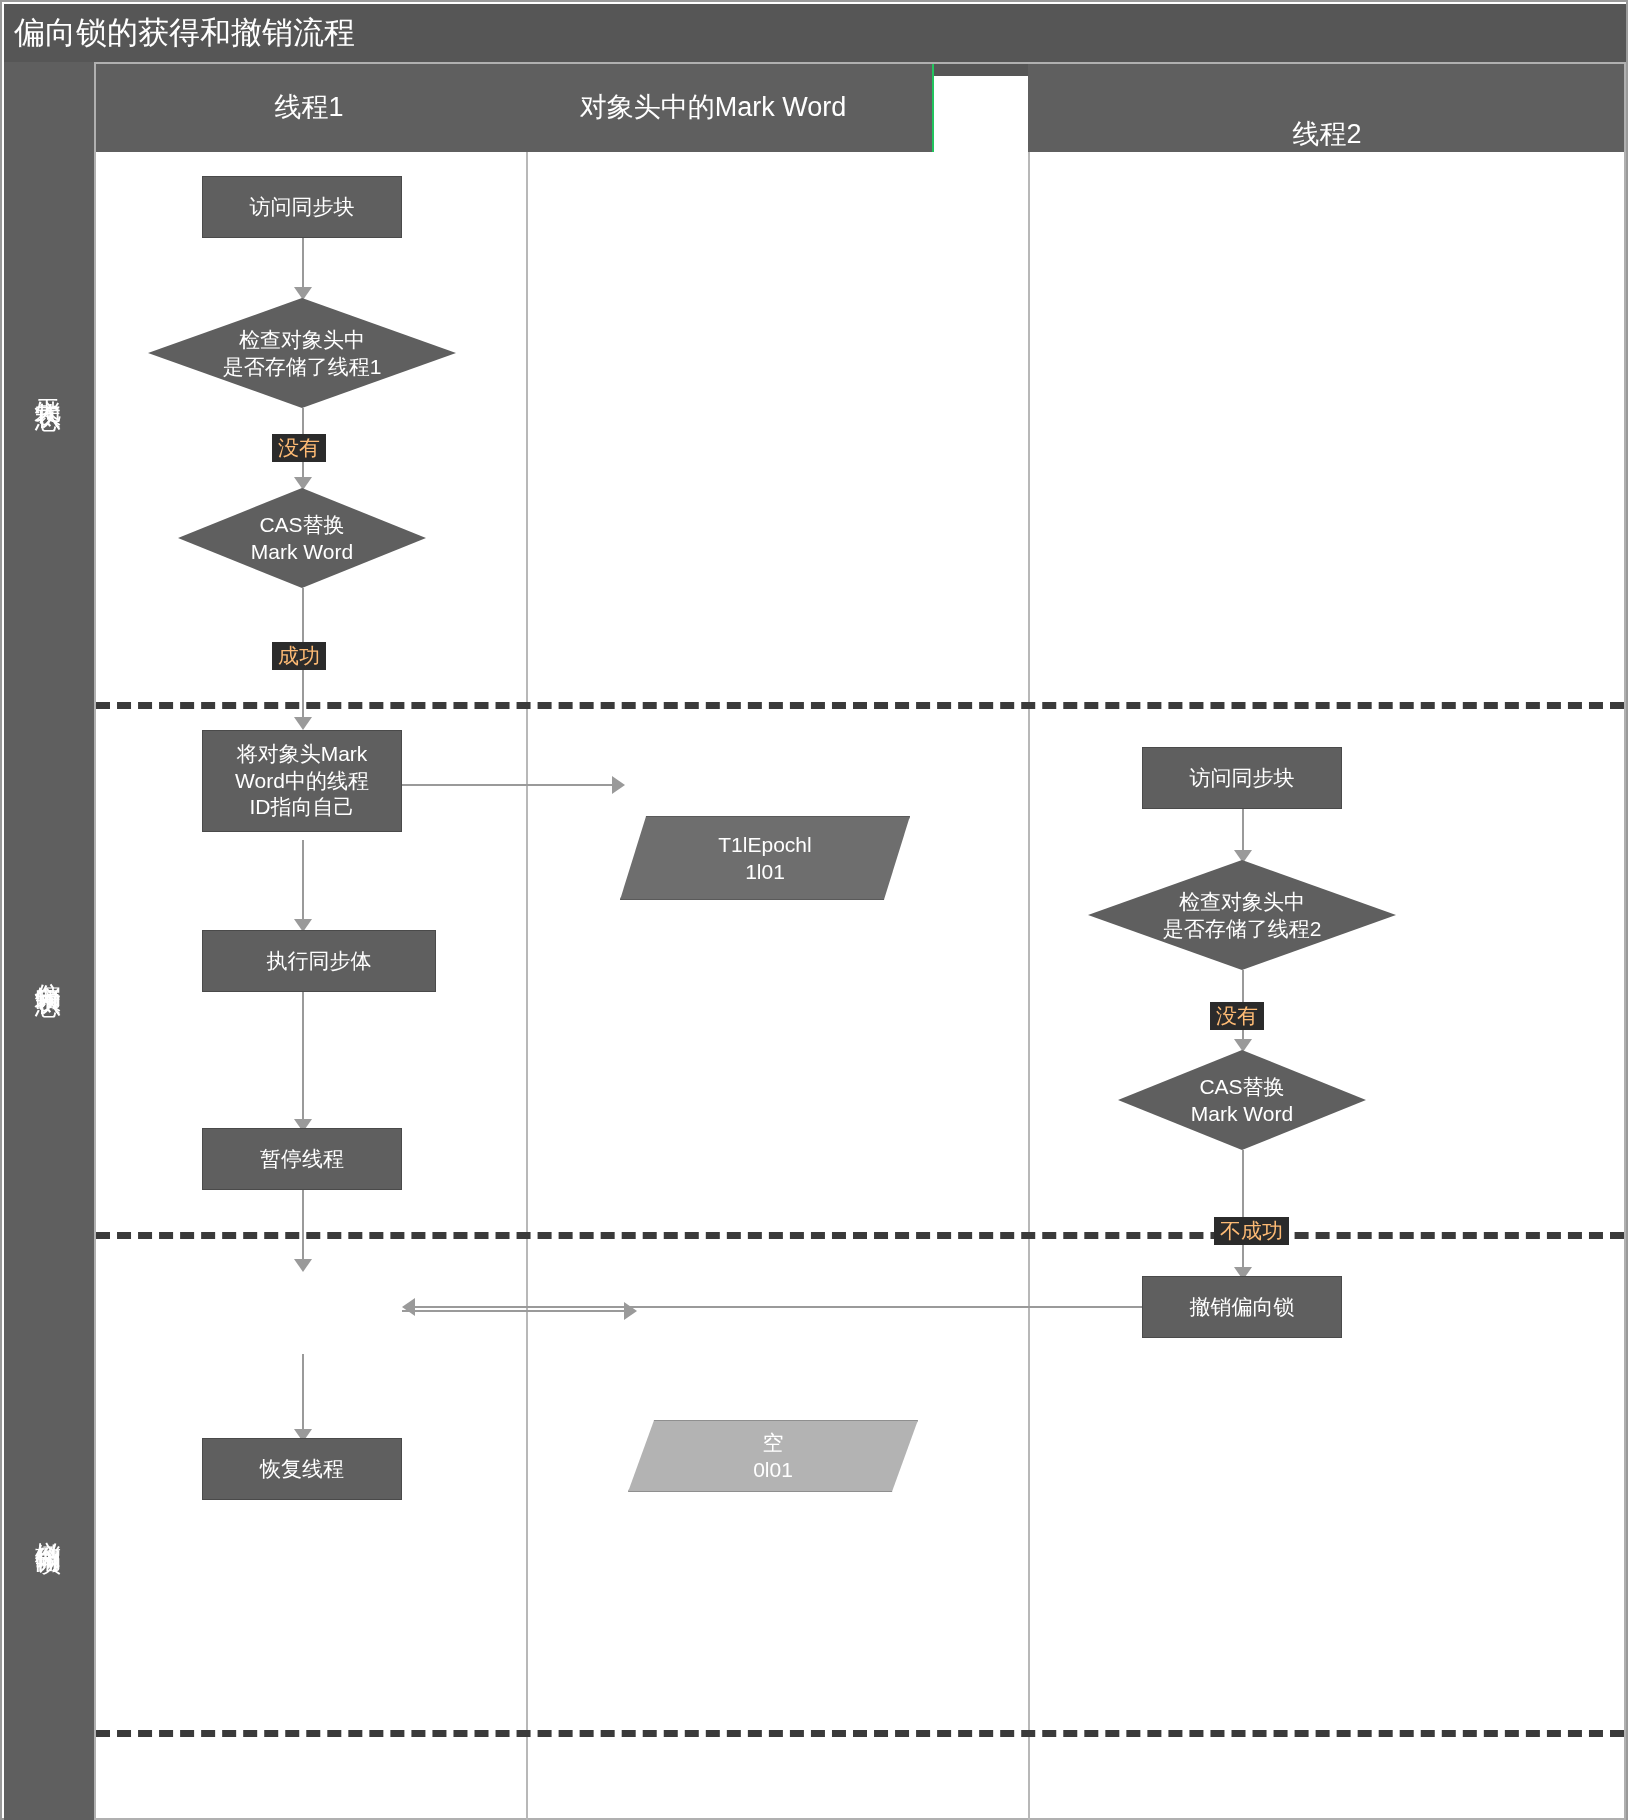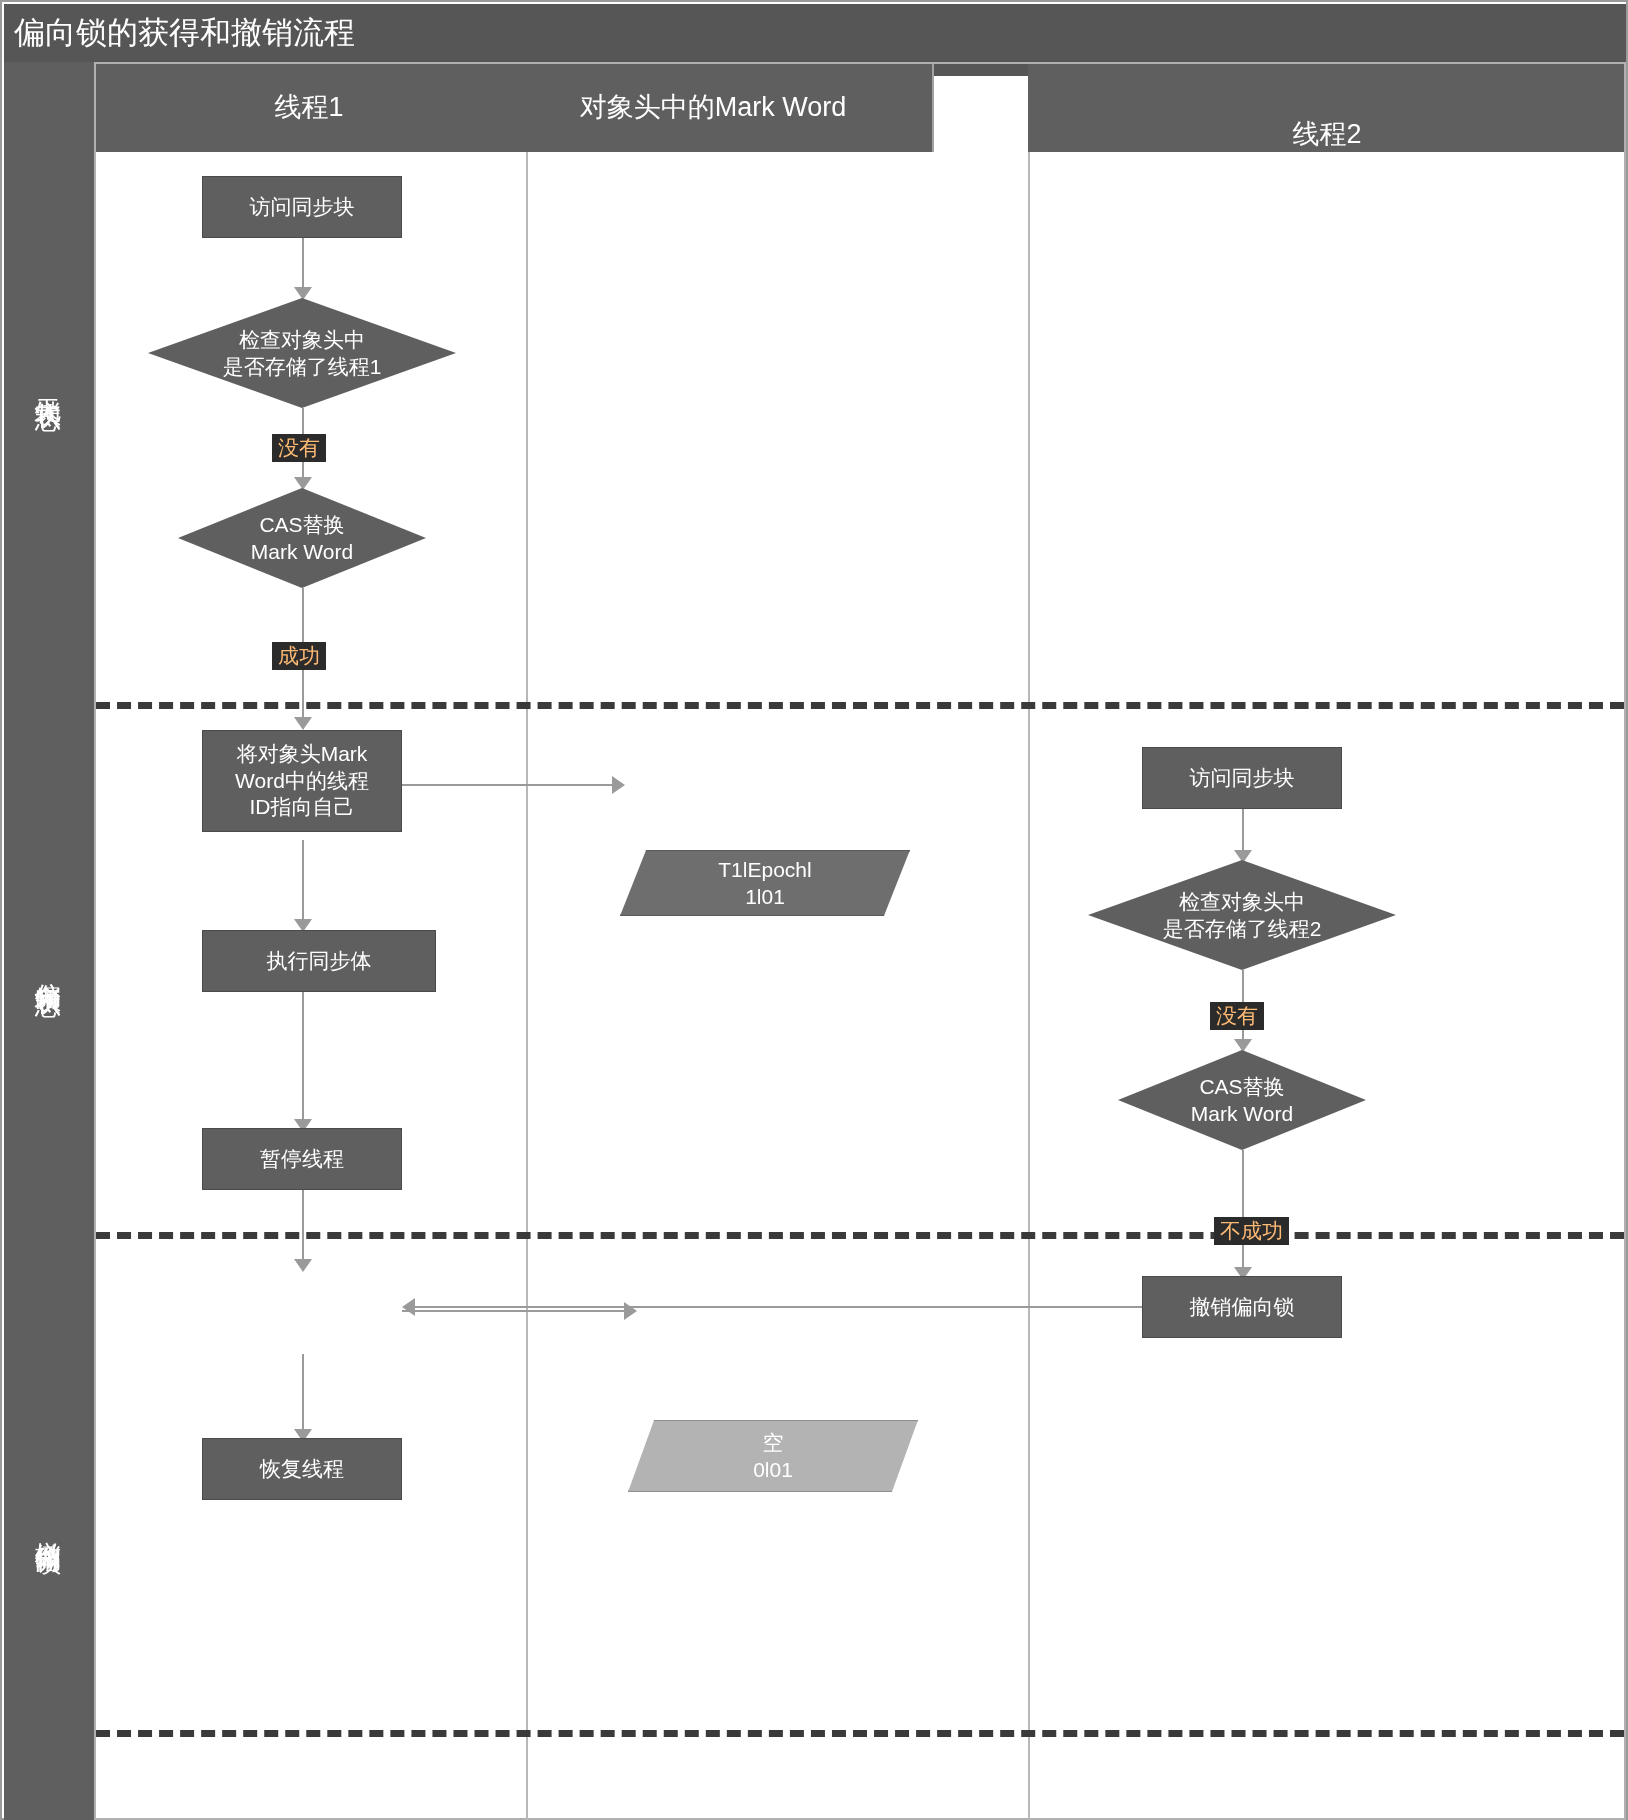--- a/index.html
+++ b/index.html
@@ -51,21 +51,21 @@
   .col-head {
     position: absolute;
     top: 60px;
     height: 90px;
     background: #5f5f5f;
     color: #ffffff;
     font-size: 27px;
     display: flex;
     align-items: center;
     justify-content: center;
-    border-right: 2px solid #a3a3a3;
+    border-right: 2px solid #22c55e;
   }
 
   
   .lane-sep {
     position: absolute;
     width: 2px;
     background: #b8b8b8;
   }
   .outer-frame {
     position: absolute;
@@ -276,21 +276,21 @@
   <div class="hline" style="left:400px; top:1308px; width:226px;"></div>
   <div class="arrow-right" style="left:622px; top:1300px;"></div>
 
   <div class="vline" style="left:300px; top:1352px; height:84px;"></div>
   <div class="arrow-down" style="left:292px; top:1427px;"></div>
 
   <div class="node rect" style="left:200px; top:1436px; width:200px; height:62px;">
     <span>恢复线程</span>
   </div>
 
-  <div class="para-wrap" style="left:618px; top:848px; width:290px; height:66px;">
+  <div class="para-wrap" style="left:618px; top:814px; width:290px; height:84px;">
     <div class="para-shape dark"></div>
     <div class="para-text">
       <div>T1lEpochl</div>
       <div>1l01</div>
     </div>
   </div>
 
   <div class="para-wrap" style="left:626px; top:1418px; width:290px; height:72px;">
     <div class="para-shape light"></div>
     <div class="para-text">

